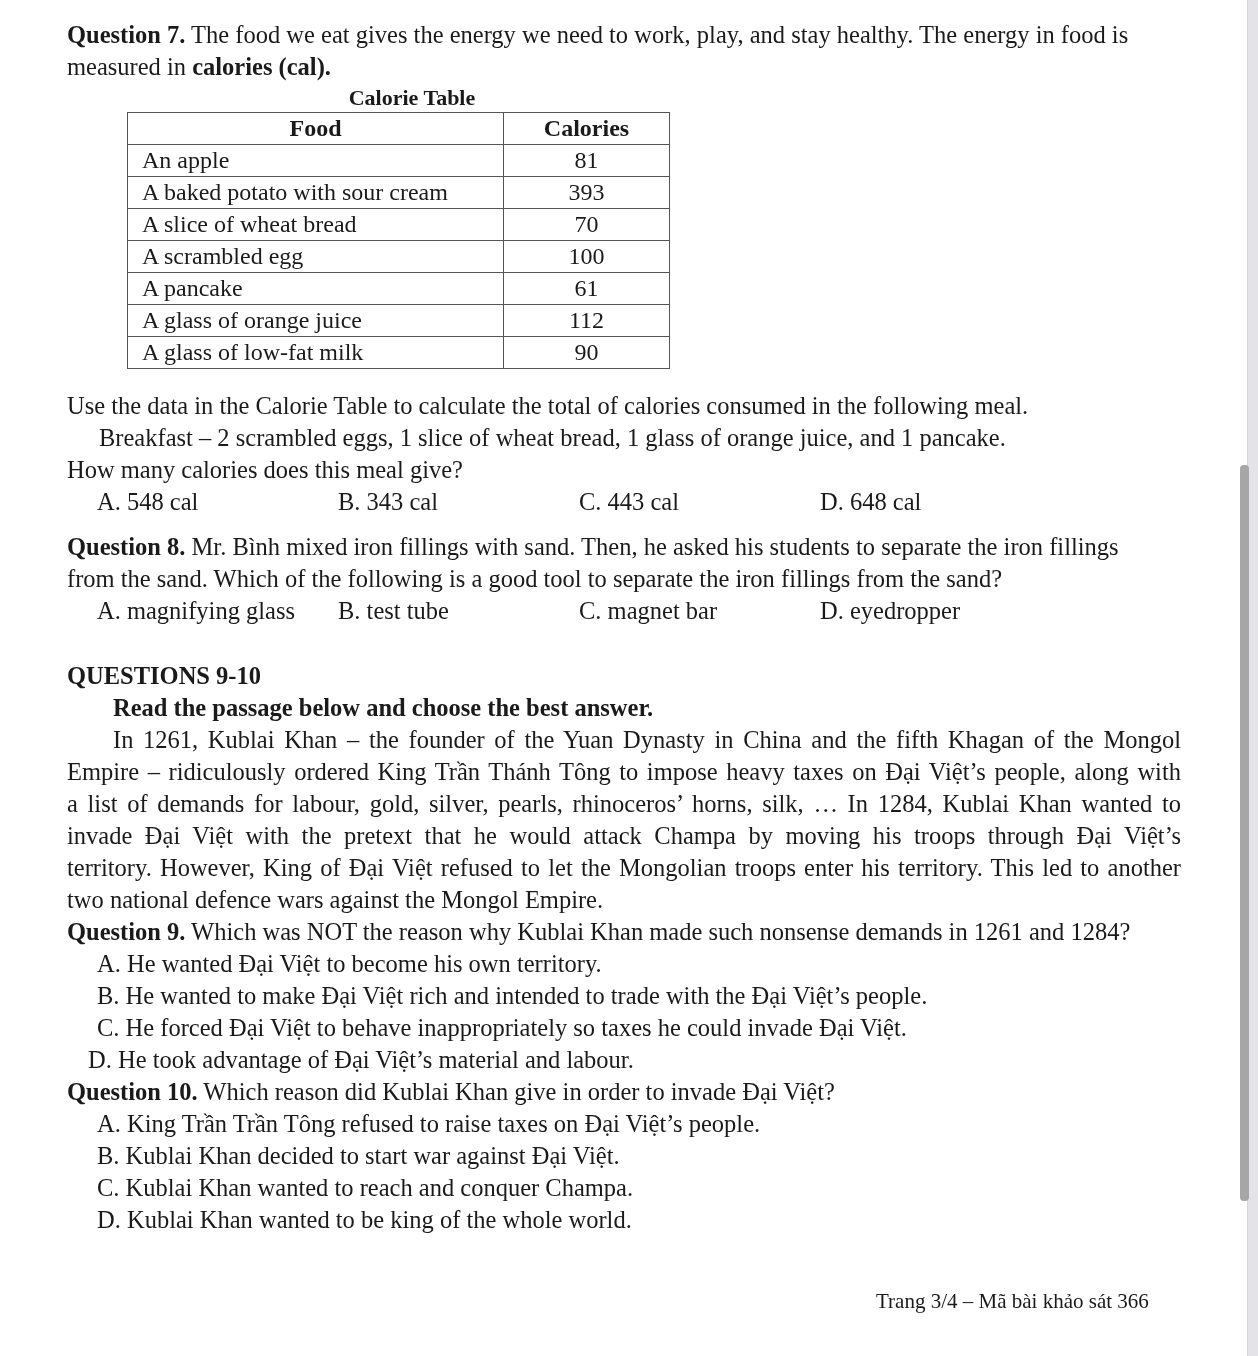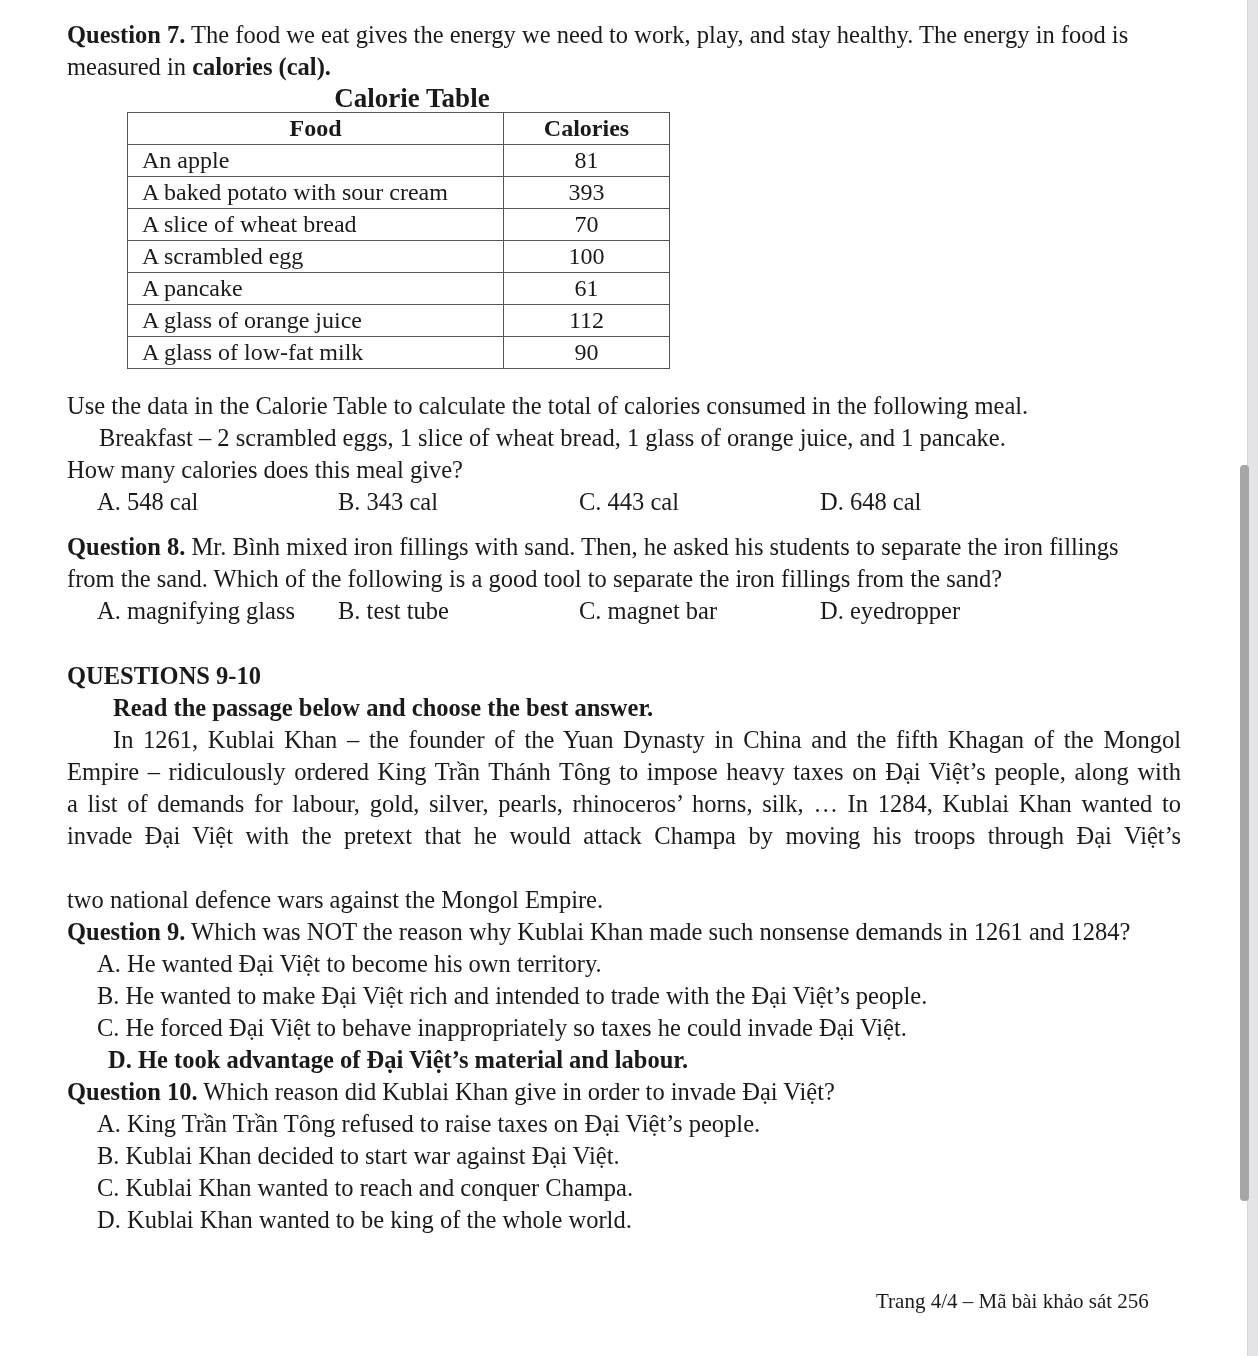--- a/index.html
+++ b/index.html
@@ -7,21 +7,21 @@
     width: 1258px; height: 1356px; background: #ffffff; position: relative; overflow: hidden;
     font-family: "Liberation Serif", "DejaVu Serif", serif; color: #1a1a1a;
   }
   .page { position: absolute; left: 0; top: 0; width: 1248px; height: 1208px; background: #fff; }
   .edge-strip { position: absolute; right: 0; top: 0; width: 10px; height: 1356px; background: #e4e3e8; border-left: 1px solid #d6d5dc; }
   .scroll-thumb { position: absolute; left: 1240px; top: 465px; width: 9px; height: 736px; background: #a6a6a6; border-radius: 4px; }
   .line { position: absolute; left: 67px; font-size: 24.5px; line-height: 32px; white-space: nowrap; }
   .b { font-weight: bold; }
   .justify { width: 1114px; text-align: justify; text-align-last: justify; white-space: normal; }
   .opt { position: absolute; font-size: 24.5px; line-height: 32px; white-space: nowrap; }
-  .caption { position: absolute; left: 127px; width: 570px; top: 83px; text-align: center; font-weight: bold; font-size: 27px; line-height: 30px; }
+  .caption { position: absolute; left: 127px; width: 570px; top: 83px; text-align: center; font-weight: bold; font-size: 22px; line-height: 30px; }
   table.cal {
     position: absolute; left: 127px; top: 112px; border-collapse: collapse; font-size: 24px;
   }
   table.cal th, table.cal td { border: 1.5px solid #555; height: 31px; padding: 0 0 0 14px; line-height: 31px; }
   table.cal th { font-weight: bold; text-align: center; padding: 0; }
   table.cal td.num { text-align: center; padding: 0; }
   table.cal col.c1 { width: 376px; }
   table.cal col.c2 { width: 166px; }
   .footer { position: absolute; left: 876px; top: 1287px; font-size: 21px; line-height: 28px; white-space: nowrap; }
 </style>
@@ -96,35 +96,36 @@
   <div class="opt" style="left:579px; top:595px;">C. magnet bar</div>
   <div class="opt" style="left:820px; top:595px;">D. eyedropper</div>
 
   <div class="line b" style="top:660px;">QUESTIONS 9-10</div>
   <div class="line b" style="top:692px; left:113px;">Read the passage below and choose the best answer.</div>
 
   <div class="line justify" style="top:724px; left:113px; width:1068px;">In 1261, Kublai Khan – the founder of the Yuan Dynasty in China and the fifth Khagan of the Mongol</div>
   <div class="line justify" style="top:756px;">Empire – ridiculously ordered King Trần Thánh Tông to impose heavy taxes on Đại Việt’s people, along with</div>
   <div class="line justify" style="top:788px;">a list of demands for labour, gold, silver, pearls, rhinoceros’ horns, silk, … In 1284, Kublai Khan wanted to</div>
   <div class="line justify" style="top:820px;">invade Đại Việt with the pretext that he would attack Champa by moving his troops through Đại Việt’s</div>
+  <div class="line justify" style="top:852px;">territory. However, King of Đại Việt refused to let the Mongolian troops enter his territory. This led to another</div>
   <div class="line" style="top:884px;">two national defence wars against the Mongol Empire.</div>
 
   <div class="line" style="top:916px;">
     <span class="b">Question 9.</span><span> Which was NOT the reason why Kublai Khan made such nonsense demands in 1261 and 1284?</span>
   </div>
   <div class="opt" style="left:97px; top:948px;">A. He wanted Đại Việt to become his own territory.</div>
   <div class="opt" style="left:97px; top:980px;">B. He wanted to make Đại Việt rich and intended to trade with the Đại Việt’s people.</div>
   <div class="opt" style="left:97px; top:1012px;">C. He forced Đại Việt to behave inappropriately so taxes he could invade Đại Việt.</div>
-  <div class="opt" style="left:108px; top:1044px;font-weight:bold;">D. He took advantage of Đại Việt’s material and labour.</div>
+  <div class="opt" style="left:88px; top:1044px;">D. He took advantage of Đại Việt’s material and labour.</div>
 
   <div class="line" style="top:1076px;">
     <span class="b">Question 10.</span><span> Which reason did Kublai Khan give in order to invade Đại Việt?</span>
   </div>
   <div class="opt" style="left:97px; top:1108px;">A. King Trần Trần Tông refused to raise taxes on Đại Việt’s people.</div>
   <div class="opt" style="left:97px; top:1140px;">B. Kublai Khan decided to start war against Đại Việt.</div>
   <div class="opt" style="left:97px; top:1172px;">C. Kublai Khan wanted to reach and conquer Champa.</div>
   <div class="opt" style="left:97px; top:1204px;">D. Kublai Khan wanted to be king of the whole world.</div>
 
-  <div class="footer">Trang 4/4 – Mã bài khảo sát 256</div>
+  <div class="footer">Trang 3/4 – Mã bài khảo sát 366</div>
 </div>
 
 <div class="edge-strip"></div>
 <div class="scroll-thumb"></div>
 
 </body></html>

